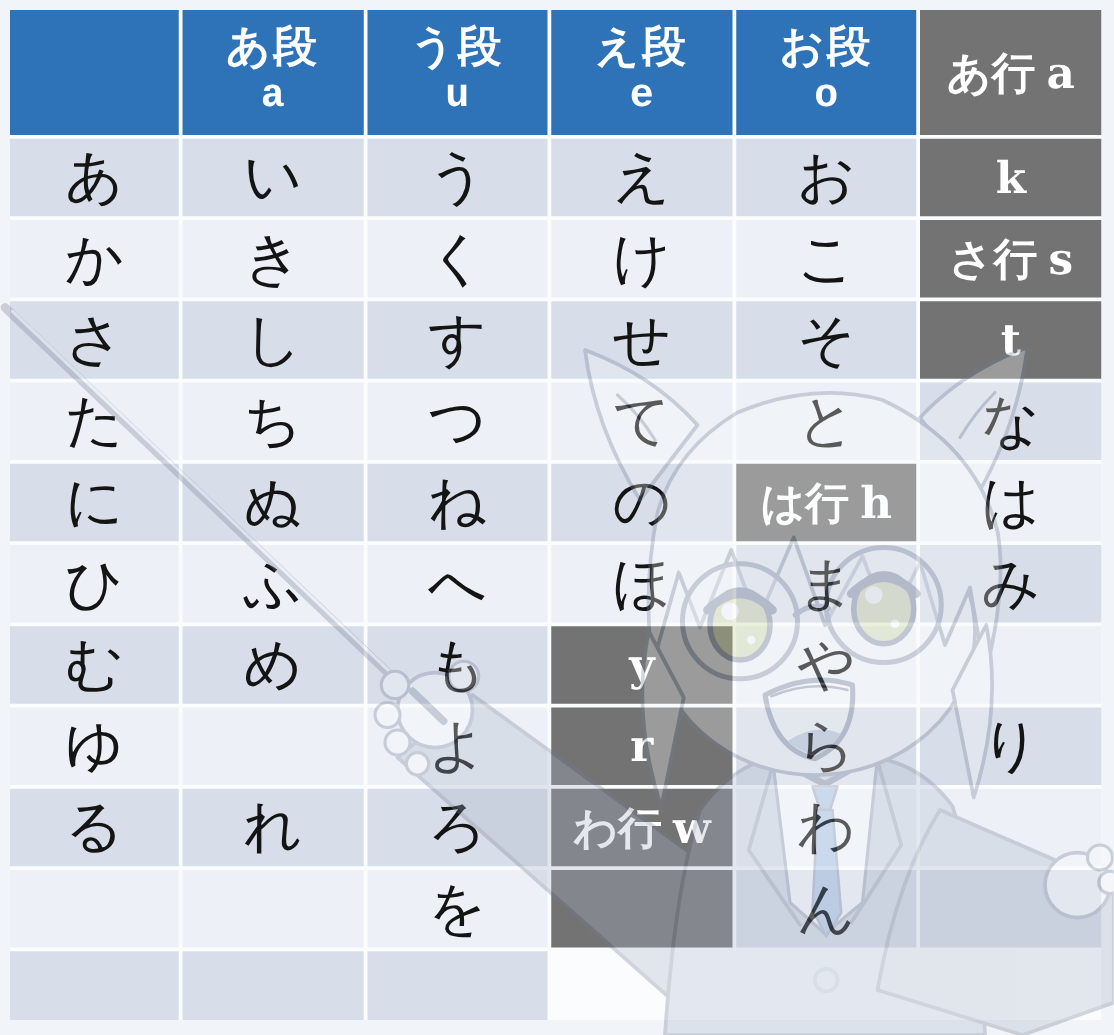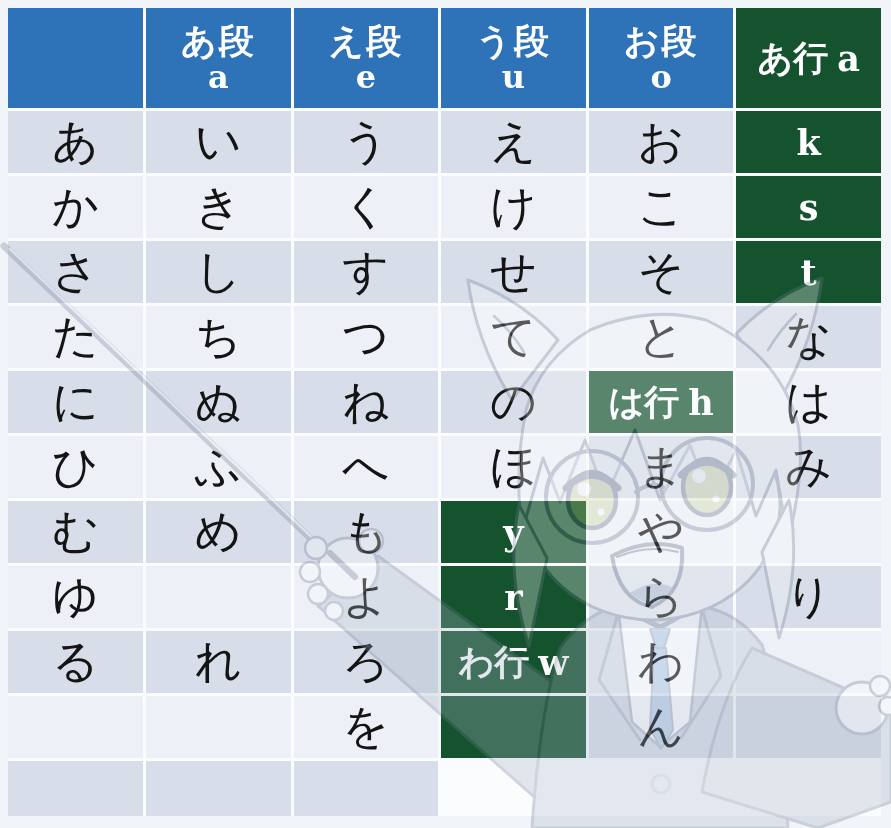--- a/index.html
+++ b/index.html
@@ -14,26 +14,27 @@
     display:grid;
     grid-template-columns:135px repeat(5,1fr);
     grid-template-rows:100px repeat(11,1fr);
     gap:3px;
     background:#FBFCFE;
   }
   .hcell{
     background:#2E73B8;color:#FFFFFF;
     display:flex;flex-direction:column;align-items:center;justify-content:center;
     line-height:1.08;
+    font-family:Liberation Mono, monospace;
   }
   .hcell .kana{font-size:35px;font-weight:700;letter-spacing:2px;}
   .hcell .romaji{font-size:32px;font-weight:700;}
   .corner{background:#2E73B8;}
   .rowhead{
-    background:#14532d;color:#FFFFFF;
+    background:#737373;color:#FFFFFF;
     display:flex;align-items:center;justify-content:center;gap:9px;
     font-size:35px;font-weight:600;white-space:nowrap;
   }
   .kana-cell{
     display:flex;align-items:center;justify-content:center;
     font-size:46px;color:#141414;
   }
   .band-dark{background:#D8DEE9;}
   .band-light{background:#EDF1F7;}
   .watermark{position:absolute;inset:0;pointer-events:none;}
@@ -44,26 +45,26 @@
 
 <div class="stage">
 
   <div class="gojuon-grid" id="gojuon-grid">
       <div class="hcell corner"></div>
       <div class="hcell">
         <span class="kana">あ段</span>
         <span class="romaji">a</span>
       </div>
       <div class="hcell">
+        <span class="kana">う段</span>
+        <span class="romaji">u</span>
+      </div>
+      <div class="hcell">
         <span class="kana">え段</span>
         <span class="romaji">e</span>
-      </div>
-      <div class="hcell">
-        <span class="kana">う段</span>
-        <span class="romaji">u</span>
       </div>
       <div class="hcell">
         <span class="kana">お段</span>
         <span class="romaji">o</span>
       </div>
       <div class="rowhead">
         <span>あ行</span>
         <span>a</span>
       </div>
       <div class="kana-cell band-dark">
@@ -93,20 +94,21 @@
       <div class="kana-cell band-light">
         <span>く</span>
       </div>
       <div class="kana-cell band-light">
         <span>け</span>
       </div>
       <div class="kana-cell band-light">
         <span>こ</span>
       </div>
       <div class="rowhead">
+        <span>さ行</span>
         <span>s</span>
       </div>
       <div class="kana-cell band-dark">
         <span>さ</span>
       </div>
       <div class="kana-cell band-dark">
         <span>し</span>
       </div>
       <div class="kana-cell band-dark">
         <span>す</span>

